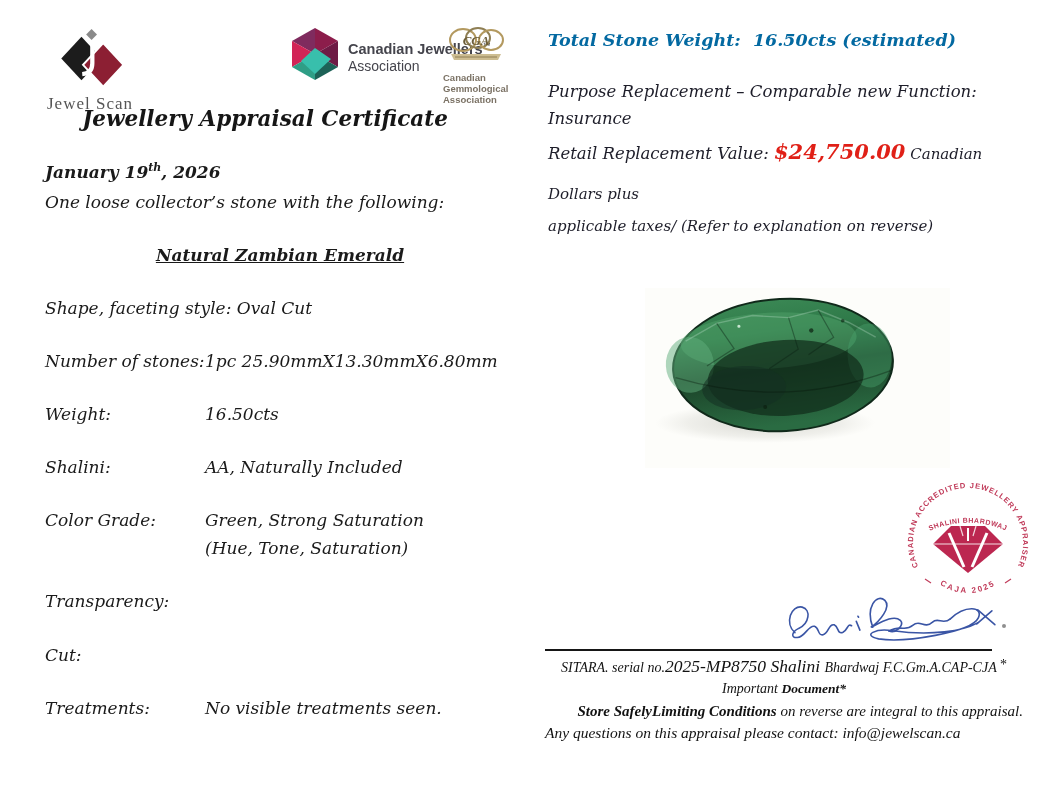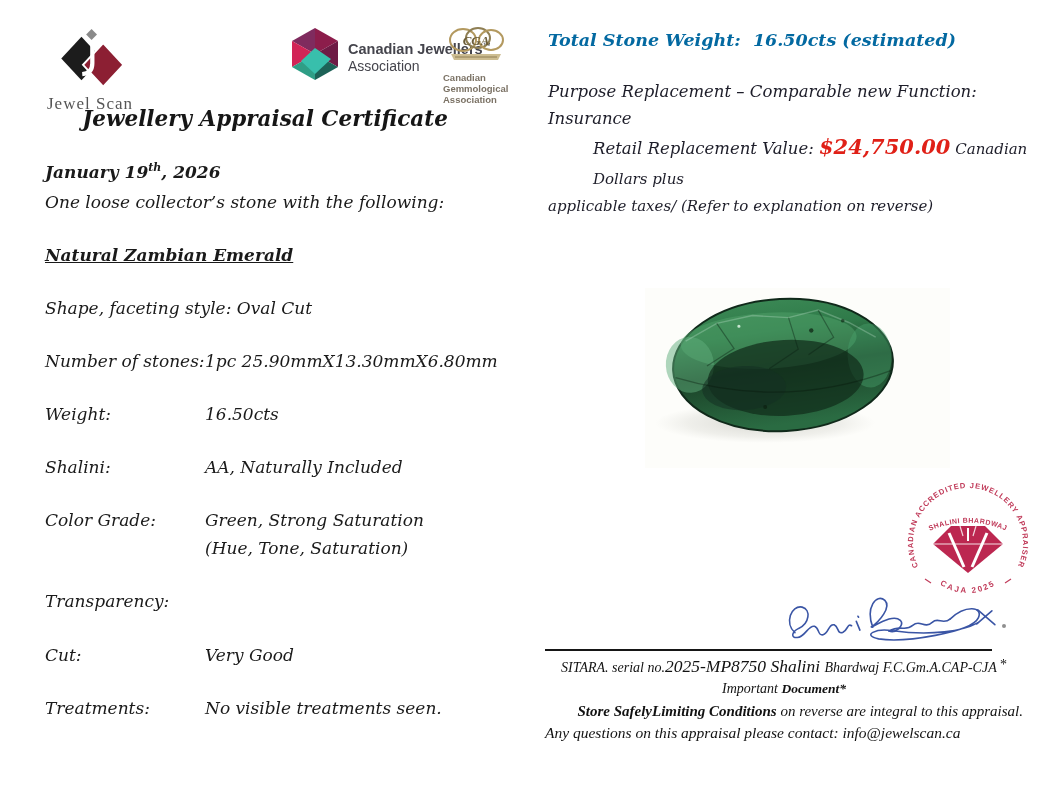--- a/index.html
+++ b/index.html
@@ -18,31 +18,31 @@
   .cga{left:443px;top:24px;width:78px;text-align:left;}
   .cga-caption{font-family:"Liberation Sans",sans-serif;font-size:9.5px;font-weight:bold;color:#7b7265;line-height:11px;margin-top:2px;}
 
   
   .title{left:45px;top:106px;width:440px;text-align:center;font-size:21.5px;font-weight:bold;font-style:italic;color:#161616;}
 
   
   .ltext{left:45px;width:470px;font-style:italic;color:#1a1a1a;font-size:17px;}
   .date{font-weight:bold;}
   .sup{font-size:11px;vertical-align:super;line-height:0;}
-  .stone-name{font-weight:bold;text-decoration:underline;}
+  .stone-name{font-weight:bold;text-decoration:underline;text-align:center;}
   .lrow{left:45px;width:480px;display:flex;font-style:italic;color:#1a1a1a;font-size:17px;position:absolute;}
   .lbl{flex:0 0 160px;}
   .val{flex:1;}
   .val2{position:absolute;left:205px;top:538px;font-style:italic;color:#1a1a1a;font-size:17px;}
 
   
   .total-weight{left:548px;top:30px;width:480px;font-size:17.5px;font-weight:bold;font-style:italic;color:#0369a1;white-space:pre-wrap;}
   .rpara{left:548px;top:78px;width:486px;font-style:italic;color:#1d1d29;font-size:16.5px;}
   .rline1{line-height:27px;}
-  .rline2{line-height:30px;margin-left:45px;}
+  .rline2{line-height:40px;}
   .retail-value{font-size:21px;font-weight:bold;color:#e02017;}
   .retail-suffix{font-size:15px;}
   .rline3{font-size:15px;line-height:25px;}
 
   .photo{left:645px;top:288px;}
   .seal{left:903px;top:481px;}
   .seal text{font-family:"Liberation Sans",sans-serif;}
   .ring-text{font-size:7.6px;font-weight:bold;letter-spacing:.9px;fill:#c03a59;}
   .name-text{font-size:7px;font-weight:bold;letter-spacing:.5px;fill:#c03a59;}
   .caja-text{font-size:8px;font-weight:bold;letter-spacing:2px;fill:#c03a59;}
@@ -130,21 +130,20 @@
 <div class="lrow" style="top:510px">
   <span class="lbl">Color Grade:</span>
   <span class="val">Green, Strong Saturation</span>
 </div>
 <div class="abs val2">(Hue, Tone, Saturation)</div>
 <div class="lrow" style="top:591px">
   <span class="lbl">Transparency:</span>
 </div>
 <div class="lrow" style="top:645px">
   <span class="lbl">Cut:</span>
-  <span class="val">Very Good</span>
 </div>
 <div class="lrow" style="top:698px">
   <span class="lbl">Treatments:</span>
   <span class="val">No visible treatments seen.</span>
 </div>
 
 <div class="abs total-weight">Total Stone Weight:  16.50cts (estimated)</div>
 
 <div class="abs rpara">
   <div class="rline1">Purpose Replacement – Comparable new Function: Insurance</div>

